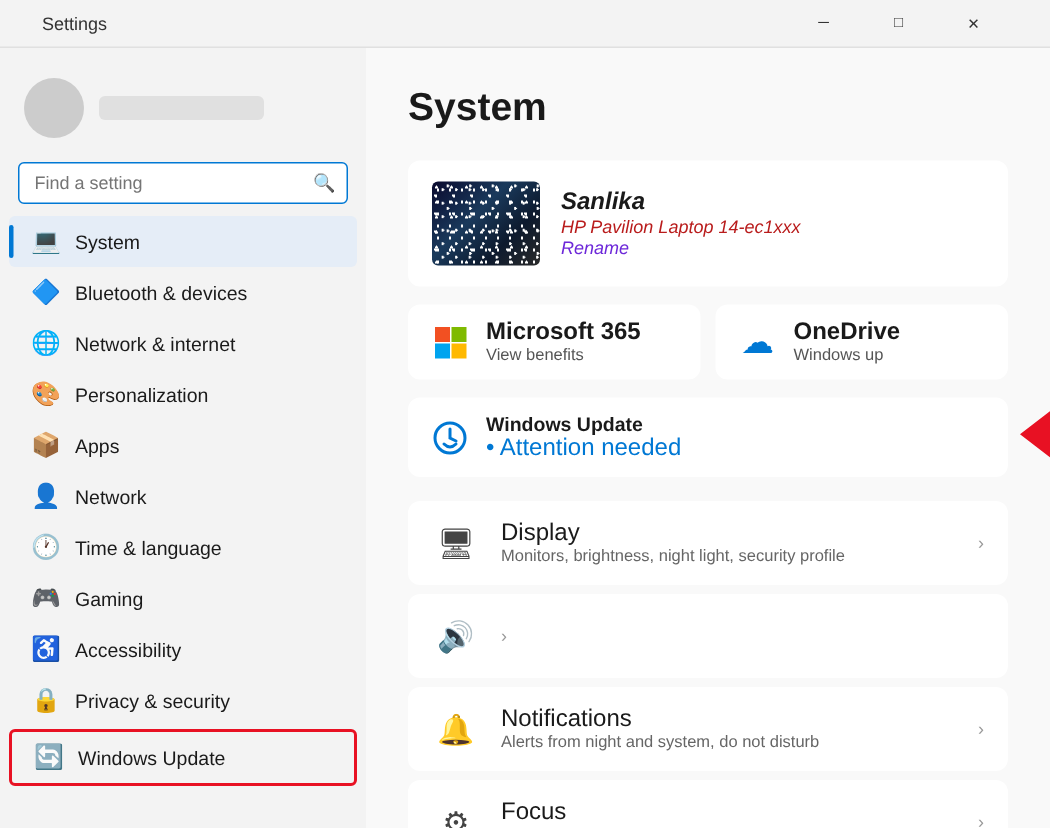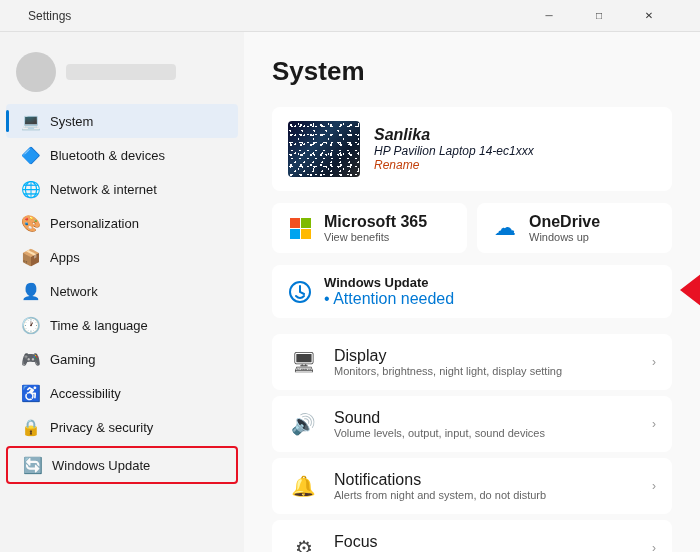--- a/index.html
+++ b/index.html
@@ -187,22 +187,22 @@
       inset: 0;
       background: radial-gradient(circle at 30% 40%, white 1px, transparent 1px),
                   radial-gradient(circle at 70% 20%, white 1px, transparent 1px),
                   radial-gradient(circle at 50% 70%, white 1px, transparent 1px),
                   radial-gradient(circle at 20% 80%, white 1px, transparent 1px),
                   radial-gradient(circle at 80% 60%, white 1px, transparent 1px);
       background-size: 10px 10px, 15px 15px, 8px 8px, 12px 12px, 9px 9px;
     }
     .profile-info { flex: 1; }
     .profile-info-name { font-size: 16px; font-weight: 600; color: #1a1a1a; }
-    .profile-info-device { font-size: 12px; color: #0f172a; }
-    .profile-info-rename { font-size: 12px; color: #c2410c; cursor: pointer; margin-top: 0; }
+    .profile-info-device { font-size: 12px; color: #b91c1c; }
+    .profile-info-rename { font-size: 12px; color: #6d28d9; cursor: pointer; margin-top: 0; }
 
     .service-row {
       display: flex;
       gap: 10px;
     }
     .service-card {
       flex: 1;
       background: white;
       border-radius: 8px;
       padding: 10px 14px;
@@ -288,20 +288,24 @@
 </div>
 
 <div class="app-body">
 
   <div class="sidebar">
     <div class="sidebar-profile">
       <div class="avatar"></div>
       <div class="profile-name-box"></div>
     </div>
 
+    <div class="search-box">
+      <input class="search-input" type="text" placeholder="Find a setting" style="">
+      <span class="search-icon-wrap">🔍</span>
+    </div>
 
     <div class="nav-item active">
       <span class="nav-icon">💻</span>
       <span class="nav-label">System</span>
     </div>
     <div class="nav-item">
       <span class="nav-icon">🔷</span>
       <span class="nav-label">Bluetooth &amp; devices</span>
     </div>
     <div class="nav-item">
@@ -403,30 +407,26 @@
           </svg>
         </div>
       </div>
     </div>
 
     <div class="settings-list">
       <div class="settings-item">
         <div class="settings-item-icon">🖥</div>
         <div class="settings-item-text">
           <div class="settings-item-title">Display</div>
-          <div class="settings-item-sub">Monitors, brightness, night light, display setting</div>
+          <div class="settings-item-sub">Monitors, brightness, night light, security profile</div>
         </div>
         <span class="settings-item-chevron">›</span>
       </div>
       <div class="settings-item">
         <div class="settings-item-icon">🔊</div>
-        <div class="settings-item-text">
-          <div class="settings-item-title">Sound</div>
-          <div class="settings-item-sub">Volume levels, output, input, sound devices</div>
-        </div>
         <span class="settings-item-chevron">›</span>
       </div>
       <div class="settings-item">
         <div class="settings-item-icon">🔔</div>
         <div class="settings-item-text">
           <div class="settings-item-title">Notifications</div>
           <div class="settings-item-sub">Alerts from night and system, do not disturb</div>
         </div>
         <span class="settings-item-chevron">›</span>
       </div>

